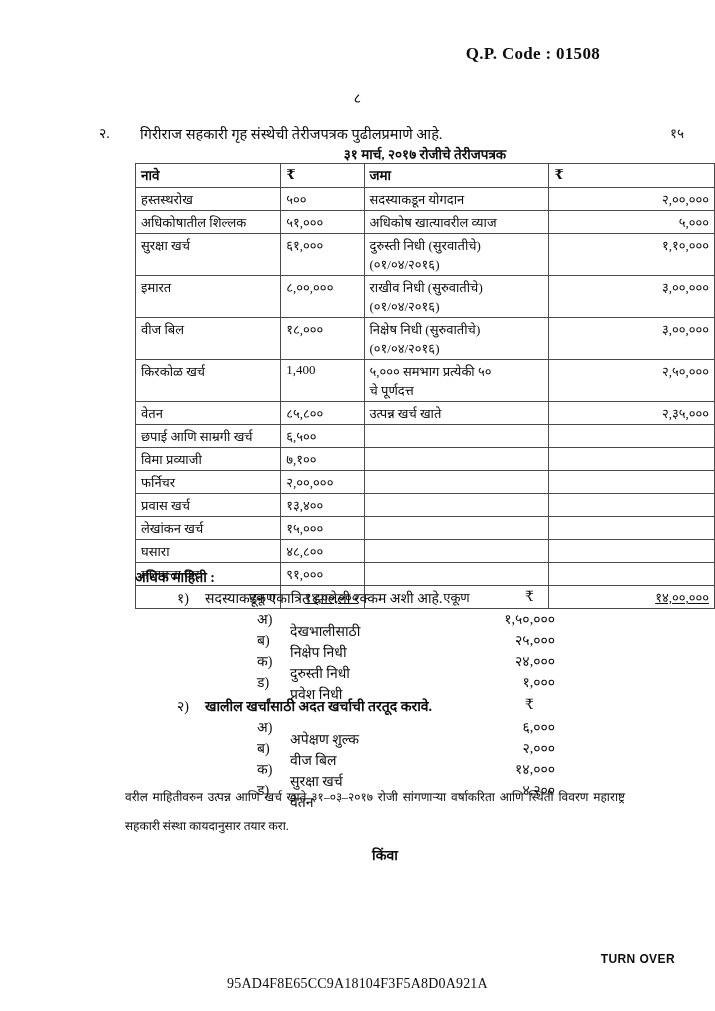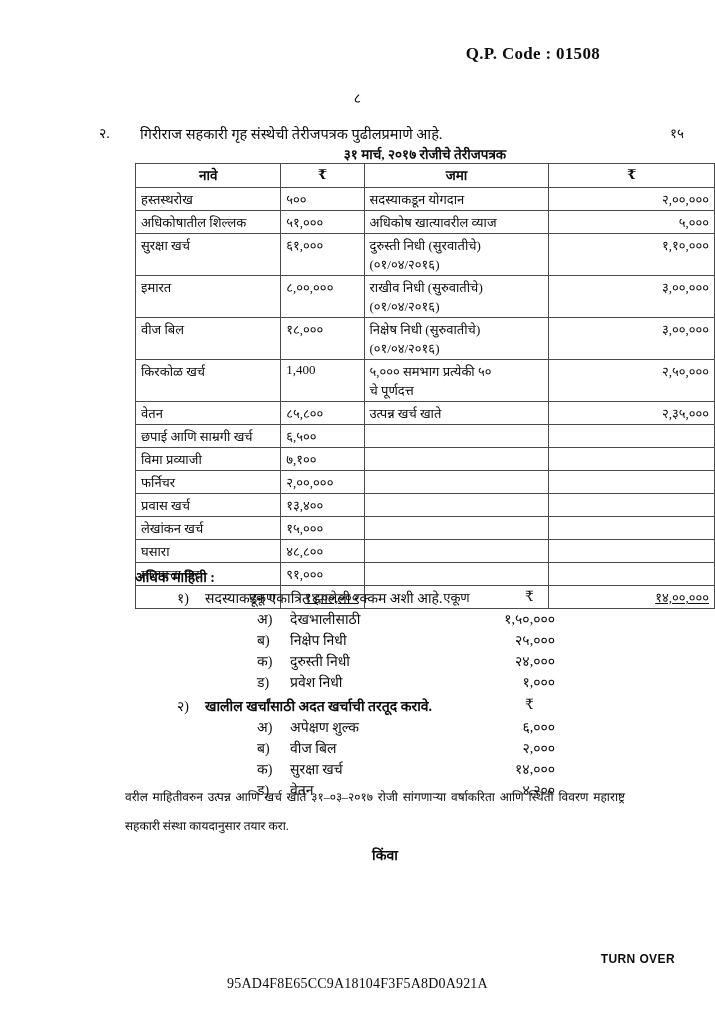--- a/index.html
+++ b/index.html
@@ -96,21 +96,21 @@
     border-collapse: collapse;
     font-size: 13px;
   }
   table.balance td, table.balance th {
     border: 1px solid #4a4a4a;
     padding: 2px 5px;
     vertical-align: top;
     font-weight: normal;
   }
   table.balance th {
-    text-align: center;
+    text-align: left;
     font-weight: bold;
     font-size: 13.5px;
     padding: 2px 5px 3px;
   }
   .c-name  { width: 145px; }
   .c-amt   { width: 75px;  text-align: left; }
   .c-name2 { width: 190px; }
   .c-amt2  { width: 170px; text-align: right; }
 
   .cell-sub {
@@ -174,21 +174,21 @@
     height: 21px;
   }
   .il-row .letter {
     position: absolute;
     left: 122px;
     top: 0;
   }
   .il-row .label {
     position: absolute;
     left: 155px;
-    top: 0;
+    top: 12px;
     white-space: nowrap;
   }
   .il-row .amount {
     position: absolute;
     left: 330px;
     width: 90px;
     top: 0;
     text-align: right;
   }
 

